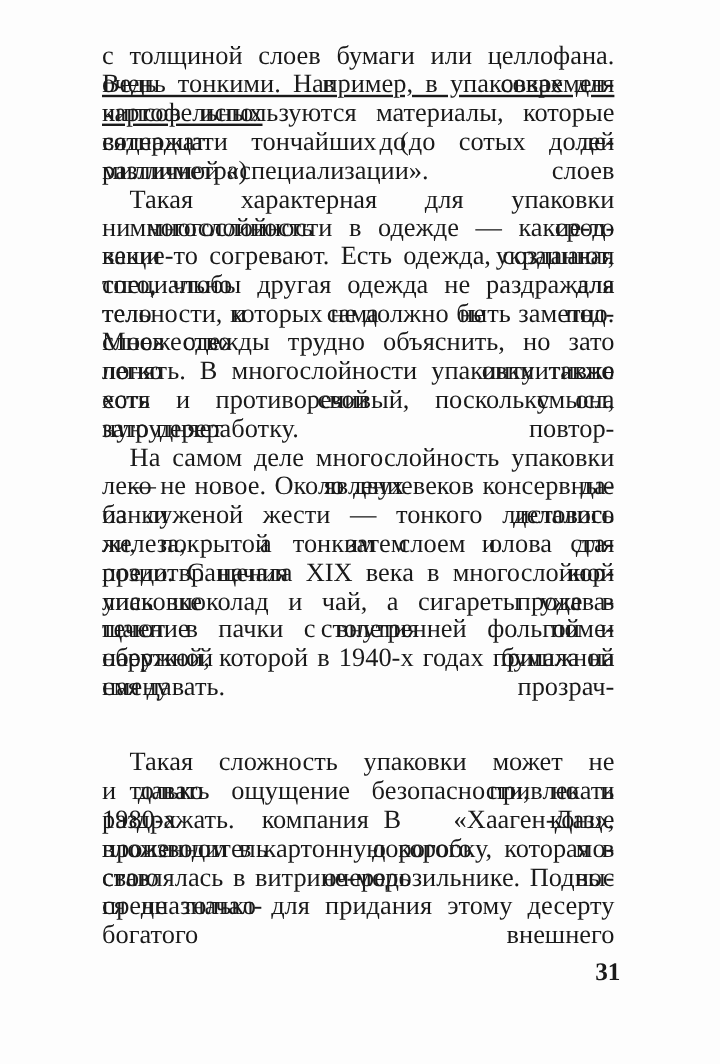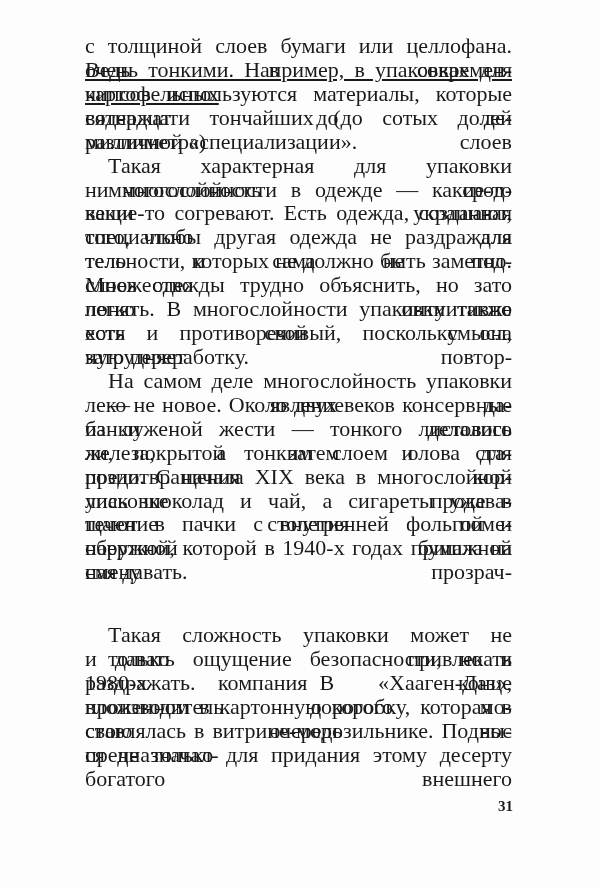--- a/index.html
+++ b/index.html
@@ -47,21 +47,21 @@
   }
   .line.indent {
     padding-left: 23px;
   }
   .page-number {
     position: absolute;
     left: 496px;
     top: 798px;
     width: 17px;
     text-align: right;
-    font-size: 15px;
+    font-size: 21px;
     font-weight: bold;
     color: #1a1a1a;
   }
 </style>
 </head>
 <body>
 
 <div class="page">
   <div class="text-block">
 

